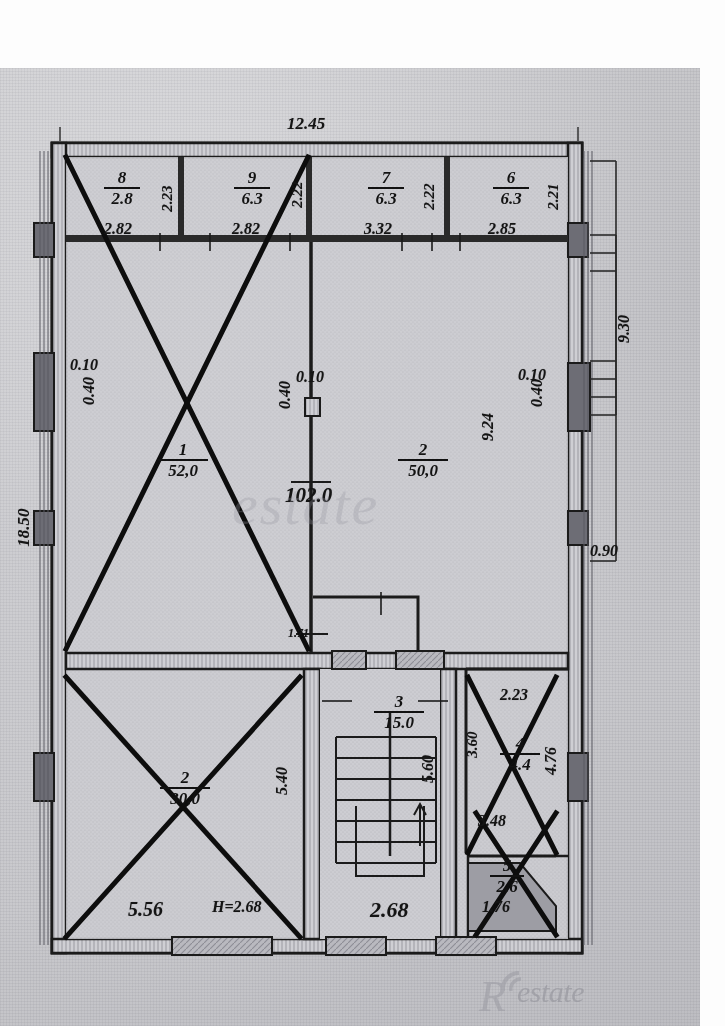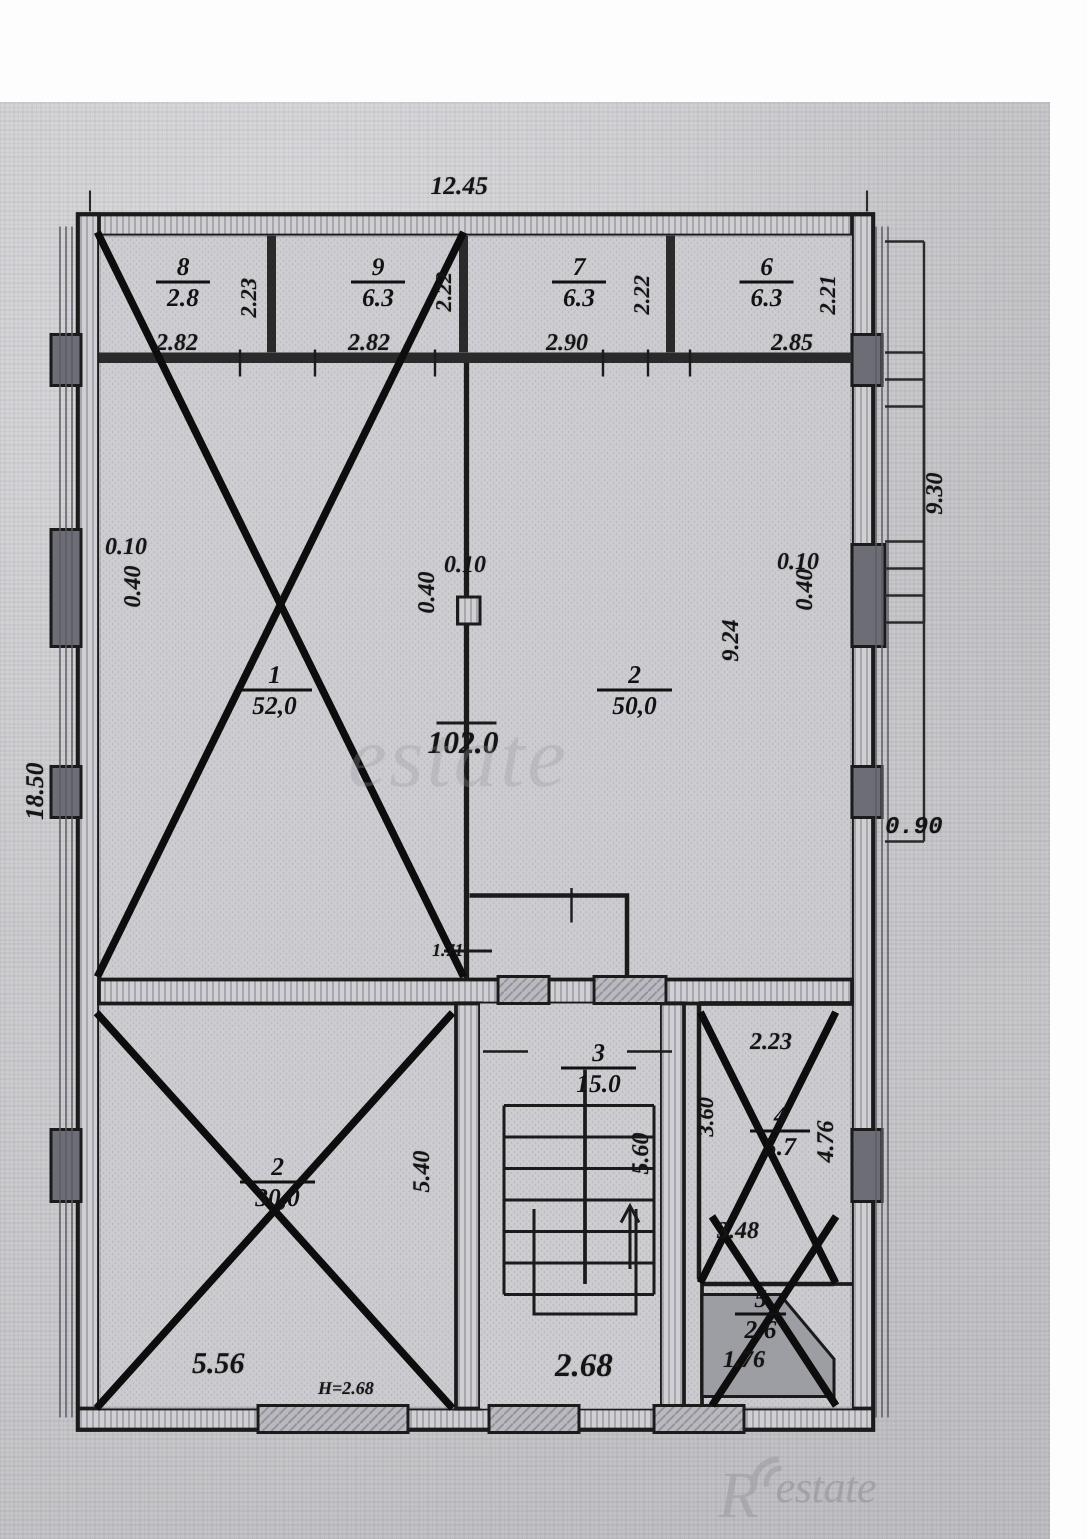--- a/index.html
+++ b/index.html
@@ -241,21 +241,21 @@
         <path d="M60,126 L578,126" opacity="0.0"></path>
       </g>
     </svg>
 
     <div class="lbl" style="left:287px;top:114px;font-size:17px;">12.45</div>
 
     <div class="lbl rot" style="left:-7px;top:518px;font-size:17px;width:60px;text-align:center;">18.50</div>
 
     <div class="lbl rot" style="left:601px;top:320px;font-size:16px;width:46px;text-align:center;">9.30</div>
 
-    <div class="lbl" style="left:590px;top:542px;font-size:16px;font-family:Liberation Mono, monospace;">0.90</div>
+    <div class="lbl" style="left:590px;top:542px;font-size:16px;">0.90</div>
 
     <div class="roomtag" style="left:96px;top:168px;width:52px;">
       <span class="num">8</span>
       <span class="bar" style="width:36px;"></span>
       <span class="area">2.8</span>
     </div>
     <div class="lbl rot" style="left:144px;top:190px;font-size:15px;width:46px;text-align:center;">2.23</div>
     <div class="lbl" style="left:104px;top:220px;font-size:16px;">2.82</div>
 
     <div class="roomtag" style="left:226px;top:168px;width:52px;">
@@ -265,29 +265,29 @@
     </div>
     <div class="lbl rot" style="left:274px;top:186px;font-size:15px;width:46px;text-align:center;">2.22</div>
     <div class="lbl" style="left:232px;top:220px;font-size:16px;">2.82</div>
 
     <div class="roomtag" style="left:360px;top:168px;width:52px;">
       <span class="num">7</span>
       <span class="bar" style="width:36px;"></span>
       <span class="area">6.3</span>
     </div>
     <div class="lbl rot" style="left:406px;top:188px;font-size:15px;width:46px;text-align:center;">2.22</div>
-    <div class="lbl" style="left:364px;top:220px;font-size:16px;">2.90</div>
+    <div class="lbl" style="left:364px;top:220px;font-size:16px;">3.32</div>
 
     <div class="roomtag" style="left:485px;top:168px;width:52px;">
       <span class="num">6</span>
       <span class="bar" style="width:36px;"></span>
       <span class="area">6.3</span>
     </div>
     <div class="lbl rot" style="left:530px;top:188px;font-size:15px;width:46px;text-align:center;">2.21</div>
-    <div class="lbl" style="left:488px;top:220px;font-size:16px;margin-left:26px;">2.85</div>
+    <div class="lbl" style="left:488px;top:220px;font-size:16px;">2.85</div>
 
     <div class="lbl" style="left:70px;top:356px;font-size:16px;">0.10</div>
     <div class="lbl rot" style="left:66px;top:382px;font-size:16px;width:46px;text-align:center;">0.40</div>
 
     <div class="lbl" style="left:296px;top:368px;font-size:16px;">0.10</div>
     <div class="lbl rot" style="left:262px;top:386px;font-size:16px;width:46px;text-align:center;">0.40</div>
 
     <div class="lbl" style="left:518px;top:366px;font-size:16px;">0.10</div>
     <div class="lbl rot" style="left:514px;top:384px;font-size:16px;width:46px;text-align:center;">0.40</div>
 
@@ -308,37 +308,37 @@
     <div class="lbl rot" style="left:464px;top:418px;font-size:16px;width:48px;text-align:center;">9.24</div>
 
     <div class="lbl" style="left:288px;top:626px;font-size:12px;">1.71</div>
 
     <div class="roomtag" style="left:152px;top:768px;width:66px;">
       <span class="num">2</span>
       <span class="bar" style="width:50px;"></span>
       <span class="area">30,0</span>
     </div>
     <div class="lbl" style="left:128px;top:898px;font-size:20px;">5.56</div>
-    <div class="lbl" style="left:212px;top:898px;font-size:12px;margin-top:20px;">H=2.68</div>
+    <div class="lbl" style="left:212px;top:898px;font-size:16px;">H=2.68</div>
     <div class="lbl rot" style="left:258px;top:772px;font-size:16px;width:48px;text-align:center;">5.40</div>
 
     <div class="roomtag" style="left:366px;top:692px;width:66px;">
       <span class="num">3</span>
       <span class="bar" style="width:50px;"></span>
       <span class="area">15.0</span>
     </div>
     <div class="lbl rot" style="left:404px;top:760px;font-size:16px;width:48px;text-align:center;">5.60</div>
     <div class="lbl" style="left:370px;top:898px;font-size:22px;font-family:Liberation Serif, serif;">2.68</div>
 
     <div class="lbl" style="left:500px;top:686px;font-size:16px;">2.23</div>
     <div class="lbl rot" style="left:449px;top:736px;font-size:15px;width:46px;text-align:center;">3.60</div>
     <div class="roomtag" style="left:492px;top:734px;width:56px;">
       <span class="num">4</span>
       <span class="bar" style="width:40px;"></span>
-      <span class="area">5.7</span>
+      <span class="area">4.4</span>
     </div>
     <div class="lbl rot" style="left:527px;top:752px;font-size:16px;width:48px;text-align:center;">4.76</div>
 
     <div class="lbl" style="left:478px;top:812px;font-size:16px;">3.48</div>
     <div class="roomtag" style="left:482px;top:856px;width:50px;">
       <span class="num">5</span>
       <span class="bar" style="width:34px;"></span>
       <span class="area">2.6</span>
     </div>
     <div class="lbl" style="left:482px;top:898px;font-size:16px;text-align:center;">1.76</div>

